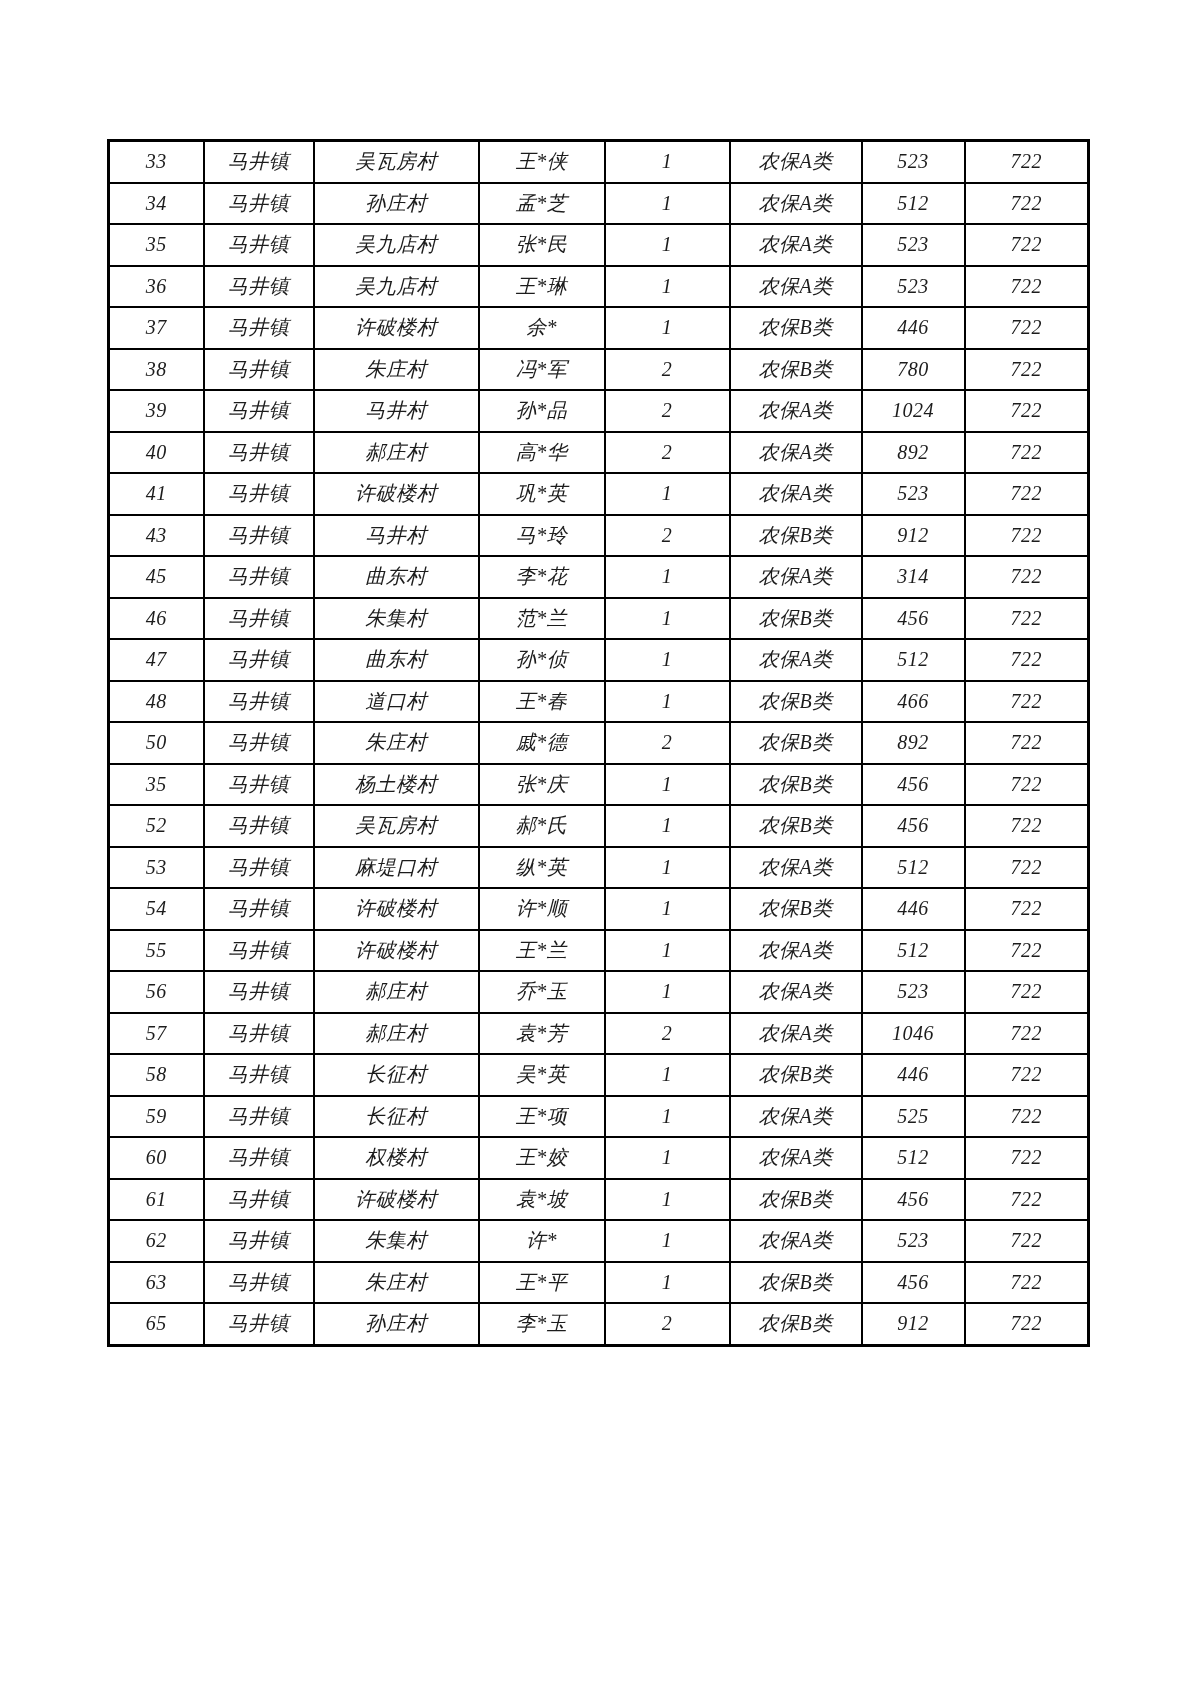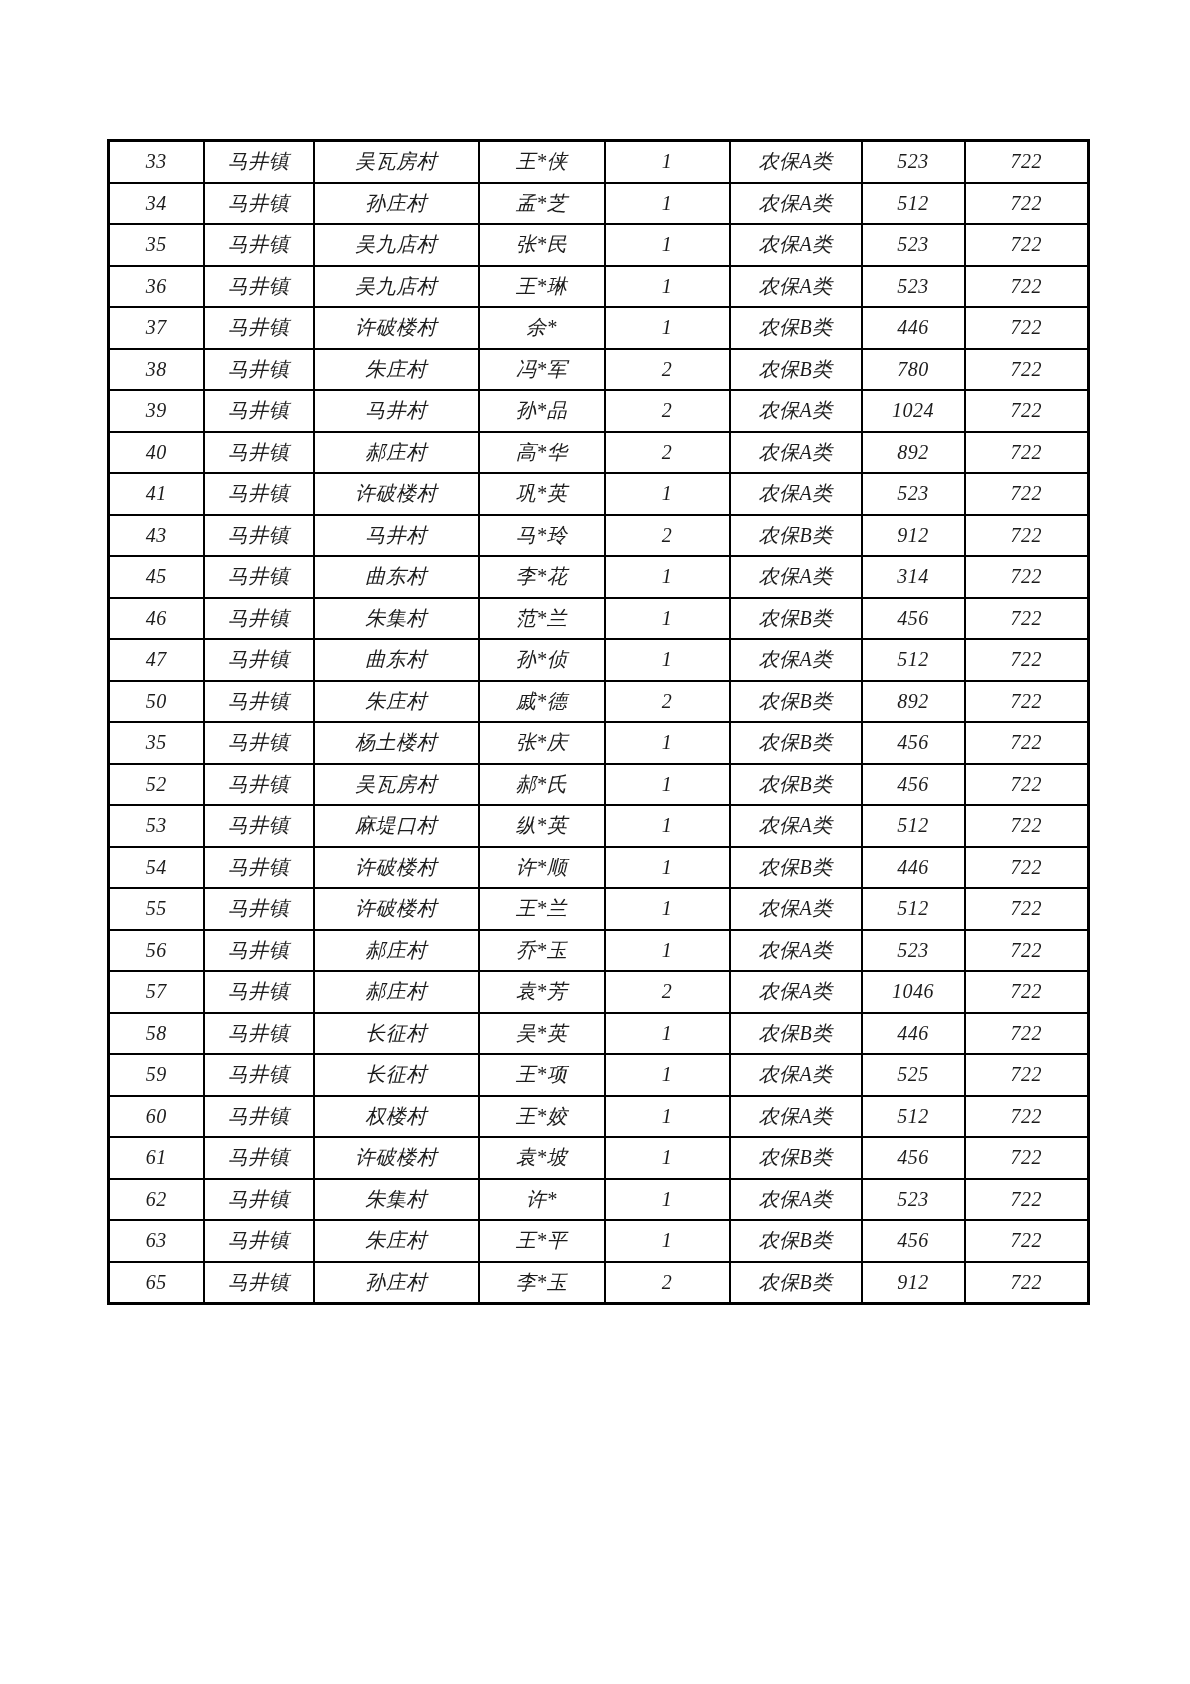--- a/index.html
+++ b/index.html
@@ -189,20 +189,30 @@
           <td>47</td>
           <td>马井镇</td>
           <td>曲东村</td>
           <td>孙*侦</td>
           <td>1</td>
           <td>农保A类</td>
           <td>512</td>
           <td>722</td>
         </tr>
         <tr>
+          <td>48</td>
+          <td>马井镇</td>
+          <td>道口村</td>
+          <td>王*春</td>
+          <td>1</td>
+          <td>农保B类</td>
+          <td>466</td>
+          <td>722</td>
+        </tr>
+        <tr>
           <td>50</td>
           <td>马井镇</td>
           <td>朱庄村</td>
           <td>戚*德</td>
           <td>2</td>
           <td>农保B类</td>
           <td>892</td>
           <td>722</td>
         </tr>
         <tr>

